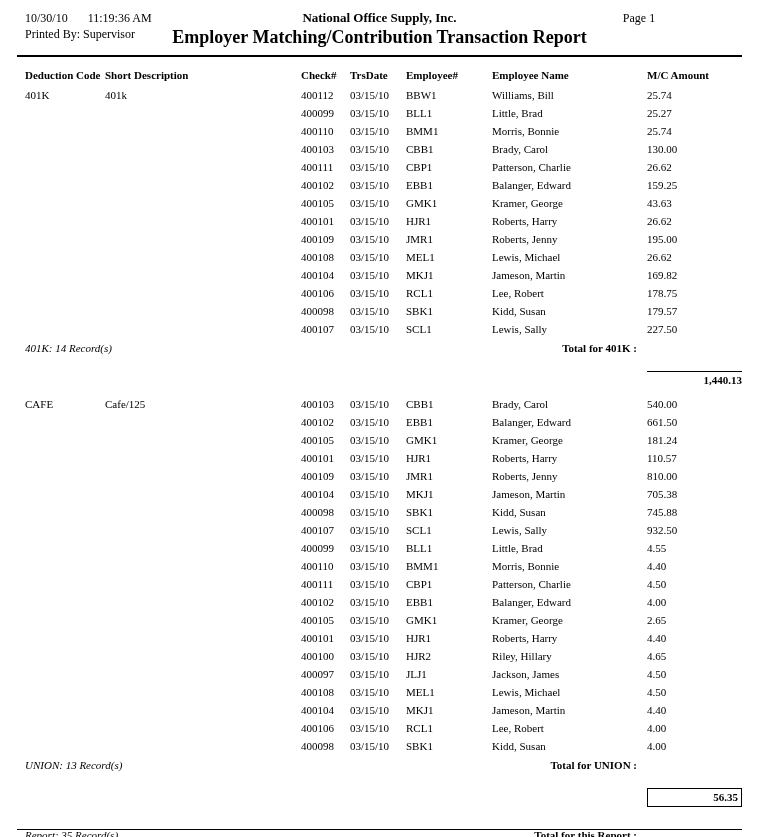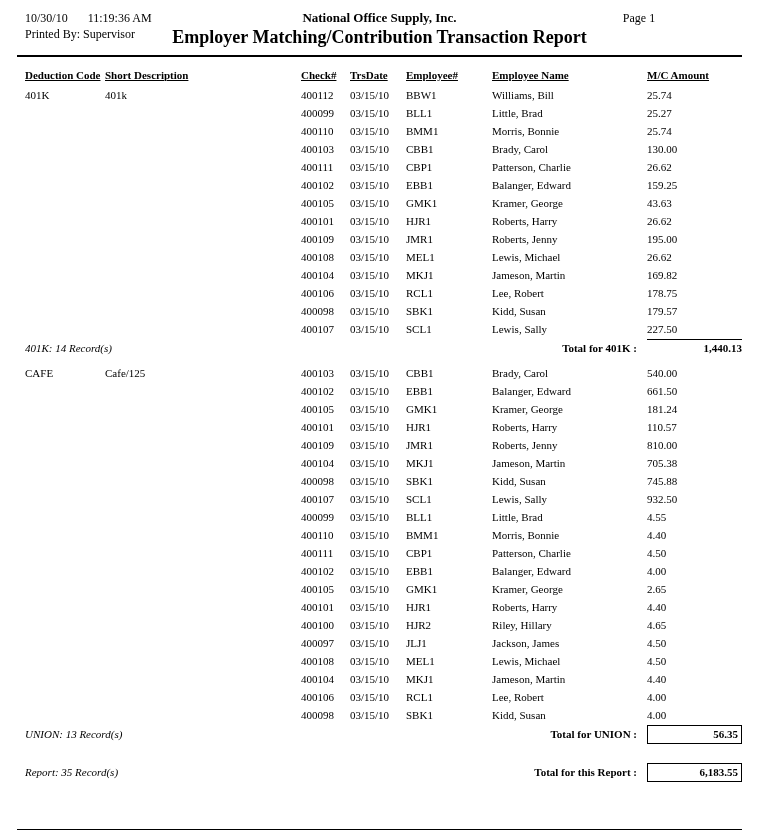--- a/index.html
+++ b/index.html
@@ -24,37 +24,37 @@
   .hdr-spacer { width:135px; }
   .hdr-divider { border-top:2px solid #000; margin:7px 0 12px 0; }
 
   
   table.report { width:717px; margin:0 auto 0 8px; border-collapse:collapse; table-layout:fixed; }
   col.c-ded { width:80px; } col.c-desc { width:196px; } col.c-check { width:49px; }
   col.c-date { width:56px; } col.c-emp { width:86px; } col.c-name { width:155px; }
   col.c-amt { width:95px; }
   th {
     text-align:left; font-size:11px; font-weight:bold;
-    text-decoration:underline; padding:0 0 5px 0; white-space:nowrap; overflow:hidden;
+    padding:0 0 5px 0; white-space:nowrap; overflow:hidden;
   }
   th.amt { }
   td {
     font-size:11px; line-height:18px; padding:0;
     white-space:nowrap; overflow:hidden; vertical-align:top;
   }
   td.amt { text-align:left;margin-top:12px; }
 
   tr.group-footer td, tr.report-footer td { padding-top:1px; padding-bottom:7px; vertical-align:top; }
   tr.report-footer td { padding-top:12px; }
   .records { font-style:italic; }
   .total-label { text-align:right; font-weight:bold; padding-right:10px !important; }
   .total-amount {
     border-top:1px solid #000;
     font-weight:bold; text-align:right;
-    line-height:15px; padding-top:1px;
+    line-height:15px; padding-top:1px;margin-top:32px;
   }
   .total-amount.boxed { border:1px solid #000; padding:1px 3px 1px 0; }
 
   .page-bottom-line { position:absolute; left:17px; right:17px; bottom:7px; border-top:1px solid #000; }
 </style>
 </head>
 <body>
 
 <div class="page">
 

